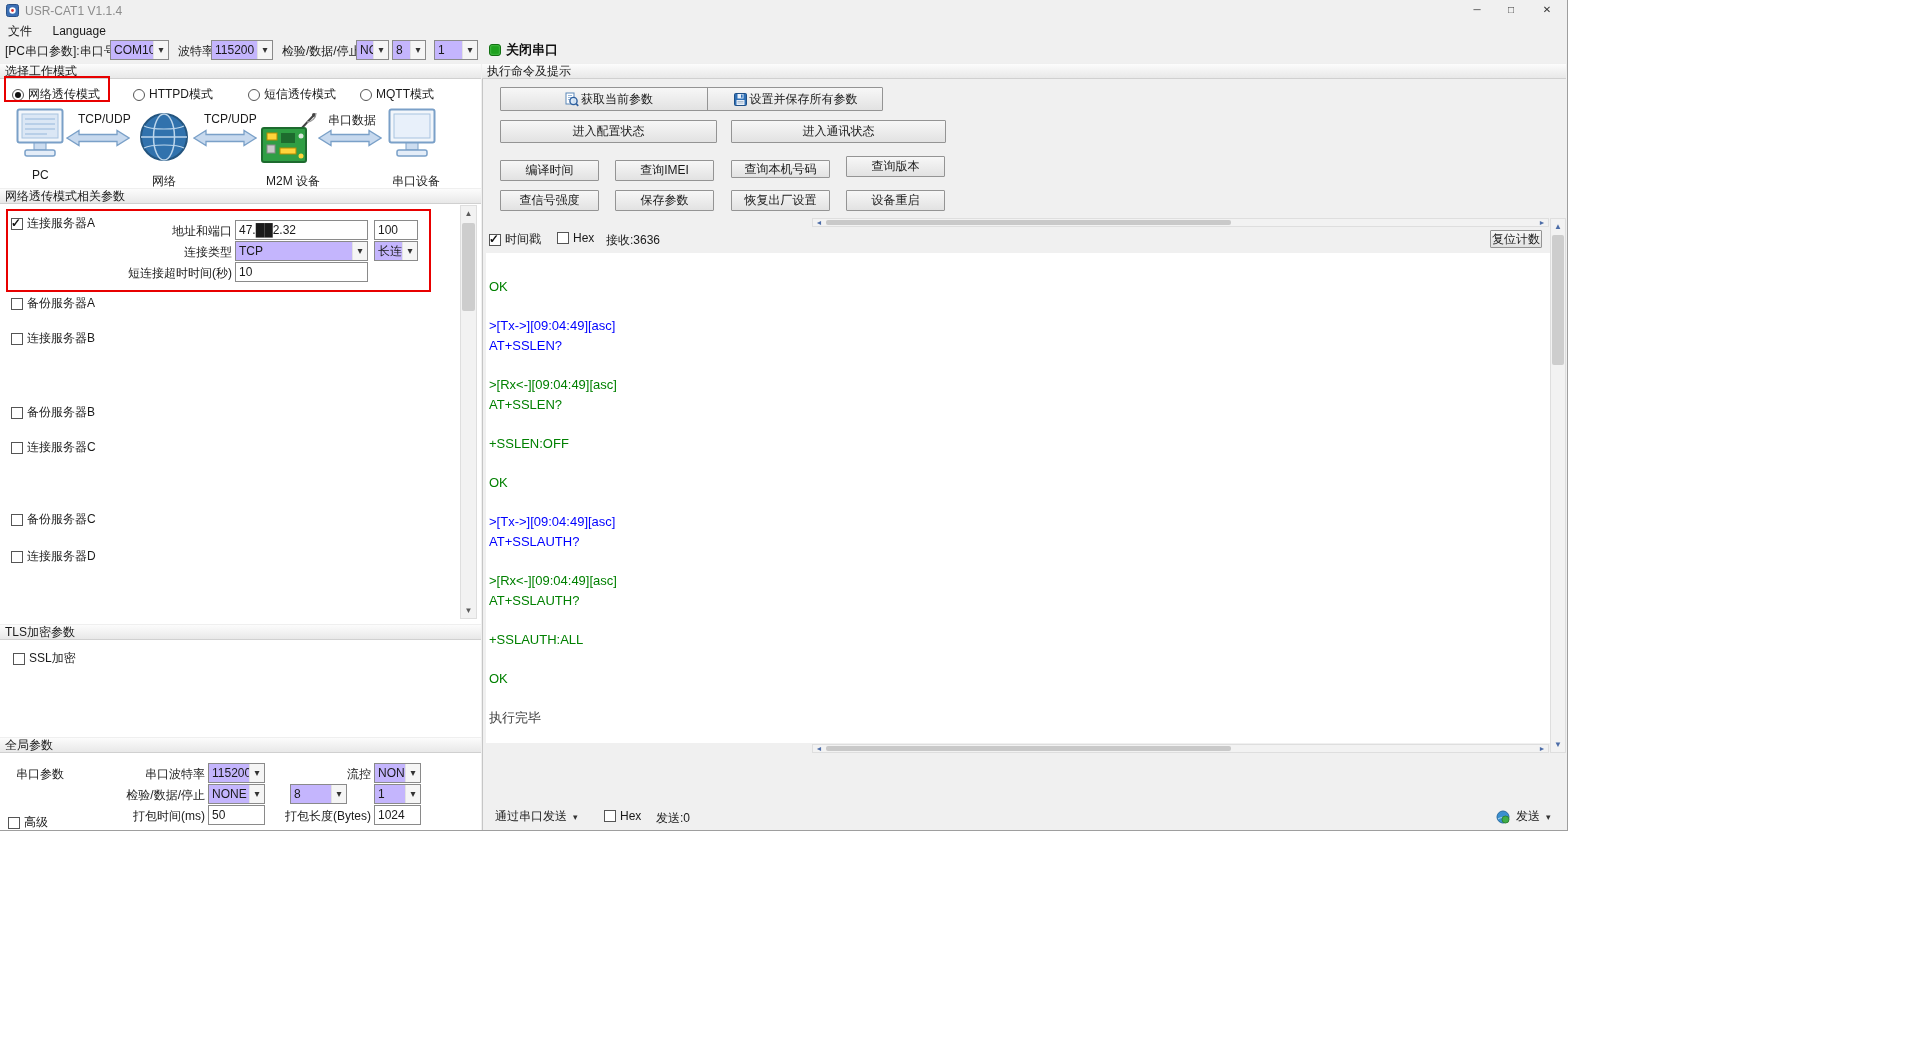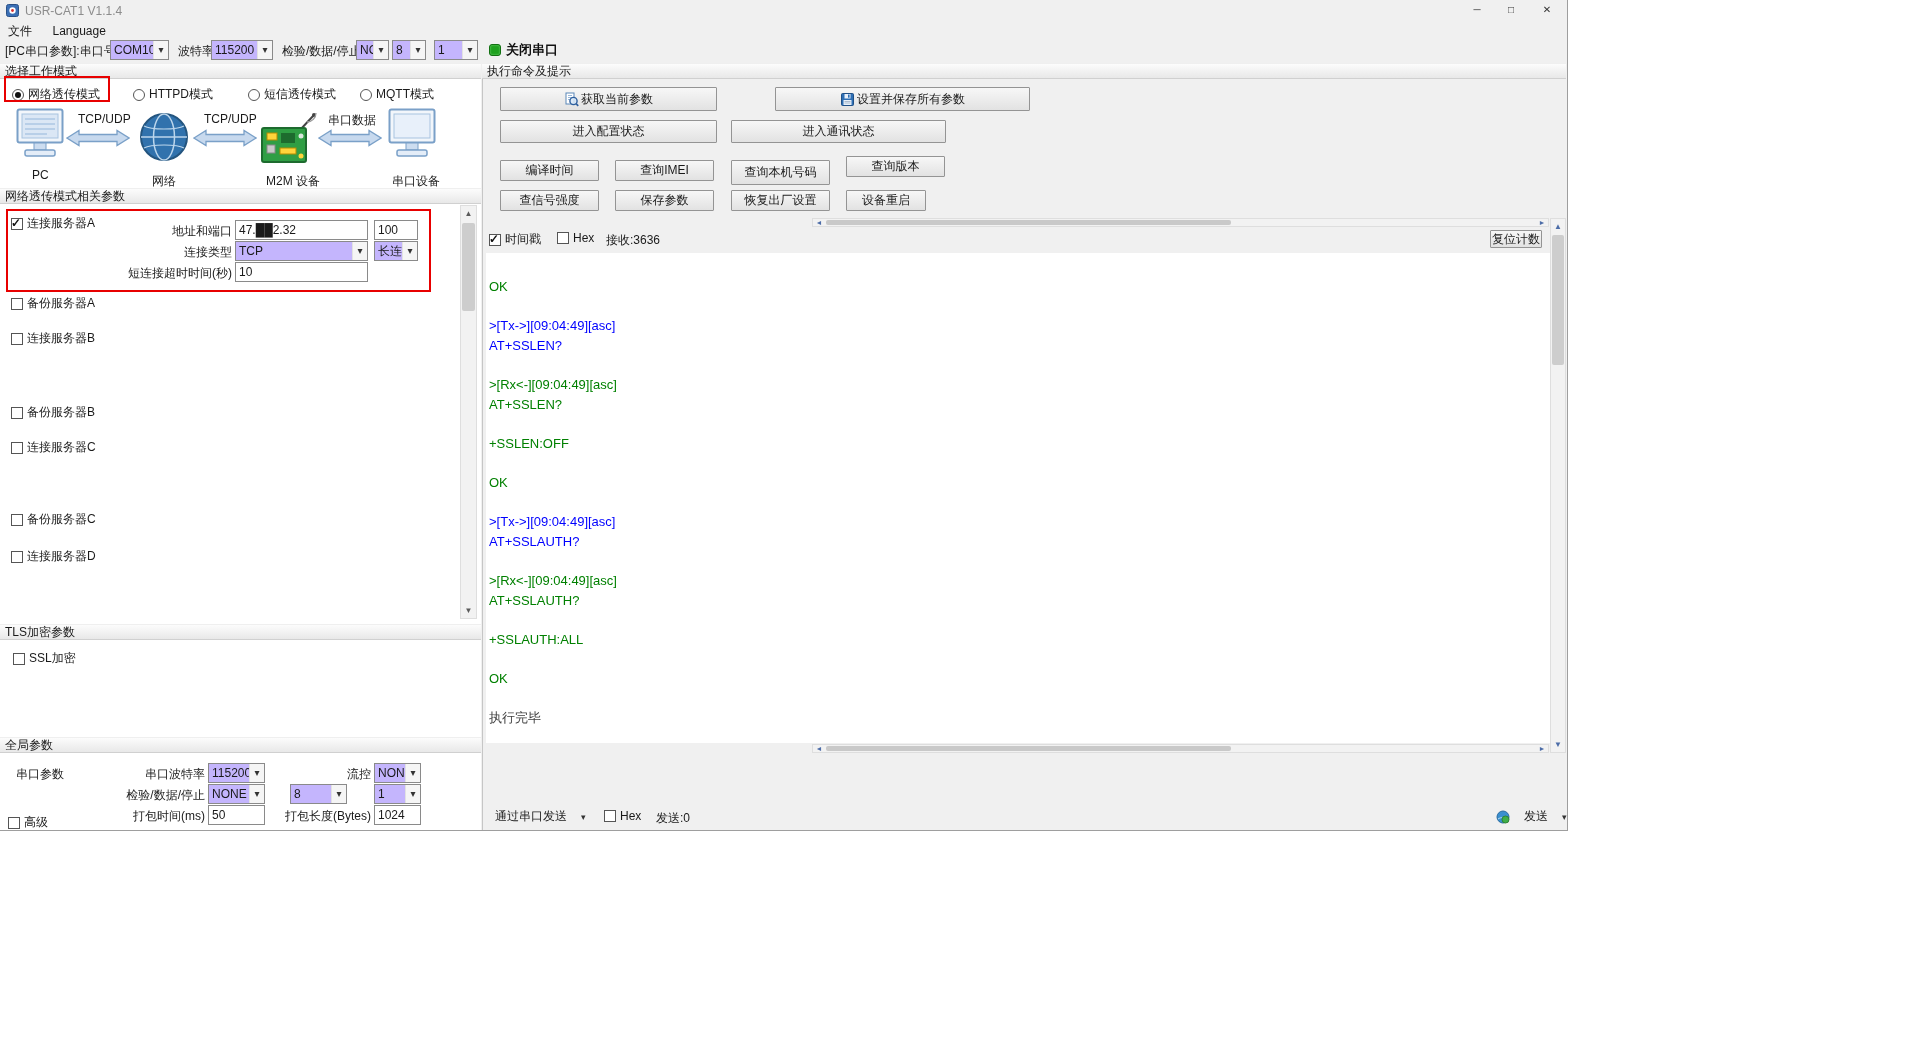--- a/index.html
+++ b/index.html
@@ -30,21 +30,21 @@
   .varrow{position:absolute;left:0;width:100%;height:15px;text-align:center;font-size:8px;color:#4d6da8;line-height:15px}
   .vthumb{position:absolute;left:1px;right:1px;background:#cdcdcd;border-radius:2px}
   .hscroll{position:absolute;background:#f2f2f2;border:1px solid #dedede}
   .harrow{position:absolute;top:0;width:12px;height:100%;font-size:7px;color:#4d6da8;text-align:center;line-height:8px}
   .hthumb{position:absolute;top:1px;bottom:1px;background:#c9c9c9;border-radius:2px}
   .log{position:absolute;background:#fff;font-size:13px;padding:24px 0 16px 3px;overflow:hidden}
   .log-line{line-height:19.6px;min-height:19.6px;white-space:pre}
   .green{color:#008000}.blue{color:#0000ff}.black{color:#404040}
   .toolbtn{position:absolute;display:flex;align-items:center;gap:5px;font-size:13px;font-weight:700;color:#111}
   .gdot{width:12px;height:12px;background:#1fa11f;border:1px solid #127012;border-radius:3px;box-shadow:inset 0 0 2px #7fe07f}
-  .dd{position:absolute;display:flex;align-items:center;gap:14px;font-size:12px;white-space:nowrap}
+  .dd{position:absolute;display:flex;align-items:center;gap:6px;font-size:12px;white-space:nowrap}
   .dd .ca2{font-size:9px;color:#333}
 </style>
 </head>
 <body>
 
 <div id="window">
 
   <div class="titlebar">
     <svg class="abs" style="left:6px;top:4px" width="13" height="13" viewBox="0 0 13 13">
       <rect x="0.5" y="0.5" width="12" height="12" rx="2" fill="#3b6fb5" stroke="#2a5188"></rect>
@@ -268,21 +268,21 @@
 
   <div class="btn" style="left:500px;top:87px;width:217px;height:24px">
     <svg width="15" height="15" viewBox="0 0 15 15">
       <rect x="2" y="1" width="8" height="11" fill="#fff" stroke="#5b87b8"></rect>
       <path d="M4 3.5h4M4 5.5h4M4 7.5h3" stroke="#9ab8d8" stroke-width="1"></path>
       <circle cx="9.5" cy="9" r="3.6" fill="#d6e6f7" fill-opacity="0.85" stroke="#2e5f9e" stroke-width="1.4"></circle>
       <path d="M12 11.5L14.2 13.8" stroke="#2e5f9e" stroke-width="1.8"></path>
     </svg>
     <span>获取当前参数</span>
   </div>
-  <div class="btn" style="left:775px;top:87px;width:255px;height:24px">
+  <div class="btn" style="left:707px;top:87px;width:176px;height:24px">
     <svg width="15" height="15" viewBox="0 0 15 15">
       <rect x="1.5" y="1.5" width="12" height="12" rx="1" fill="#2e6fb5" stroke="#1f4f86"></rect>
       <rect x="4.5" y="2" width="6" height="4.5" fill="#e8f0fa"></rect>
       <rect x="8" y="2.5" width="1.6" height="3.2" fill="#2e6fb5"></rect>
       <rect x="3.5" y="8" width="8" height="5" fill="#e8f0fa"></rect>
       <path d="M4.5 9.5h6M4.5 11h6" stroke="#9aaec4" stroke-width="0.8"></path>
     </svg>
     <span>设置并保存所有参数</span>
   </div>
 
@@ -292,37 +292,37 @@
   <div class="btn" style="left:731px;top:120px;width:215px;height:23px">
       <span>进入通讯状态</span>
     </div>
 
   <div class="btn" style="left:500px;top:160px;width:99px;height:21px">
       <span>编译时间</span>
     </div>
   <div class="btn" style="left:615px;top:160px;width:99px;height:21px">
       <span>查询IMEI</span>
     </div>
-  <div class="btn" style="left:731px;top:160px;width:99px;height:25px">
+  <div class="btn" style="left:731px;top:160px;width:99px;height:18px">
       <span>查询本机号码</span>
     </div>
   <div class="btn" style="left:846px;top:156px;width:99px;height:21px">
       <span>查询版本</span>
     </div>
 
   <div class="btn" style="left:500px;top:190px;width:99px;height:21px">
       <span>查信号强度</span>
     </div>
   <div class="btn" style="left:615px;top:190px;width:99px;height:21px">
       <span>保存参数</span>
     </div>
   <div class="btn" style="left:731px;top:190px;width:99px;height:21px">
       <span>恢复出厂设置</span>
     </div>
-  <div class="btn" style="left:846px;top:190px;width:80px;height:21px">
+  <div class="btn" style="left:846px;top:190px;width:99px;height:21px">
       <span>设备重启</span>
     </div>
 
   <div class="hscroll" style="left:812px;top:218px;width:737px;height:9px">
     <div class="harrow" style="left:0">◄</div>
     <div class="hthumb" style="left:13px;width:405px"></div>
     <div class="harrow" style="right:0">►</div>
   </div>
 
   <label class="chk" style="left:489px;top:231px">

